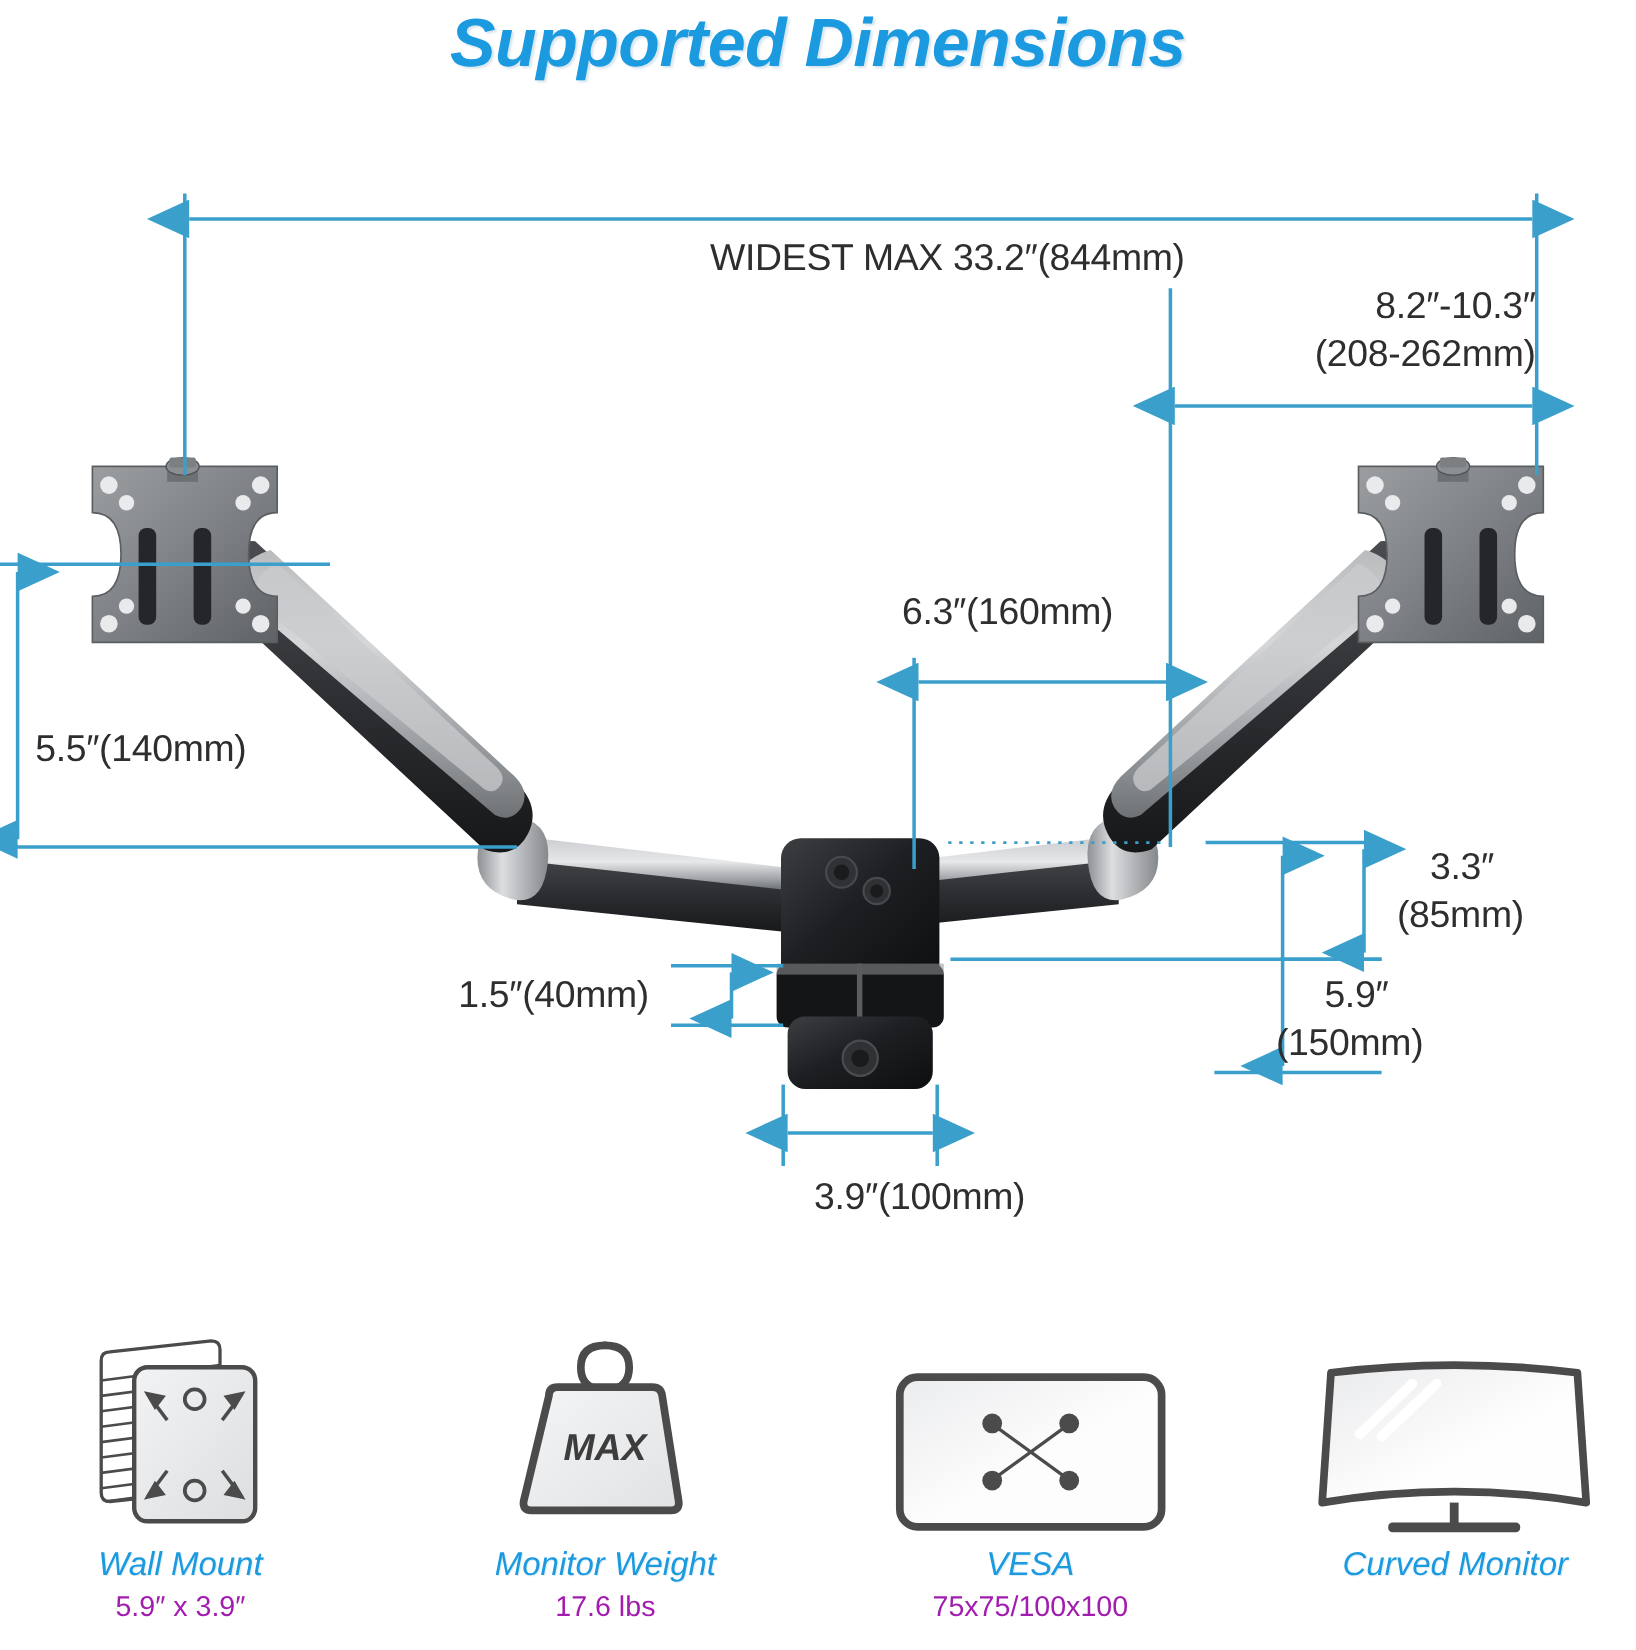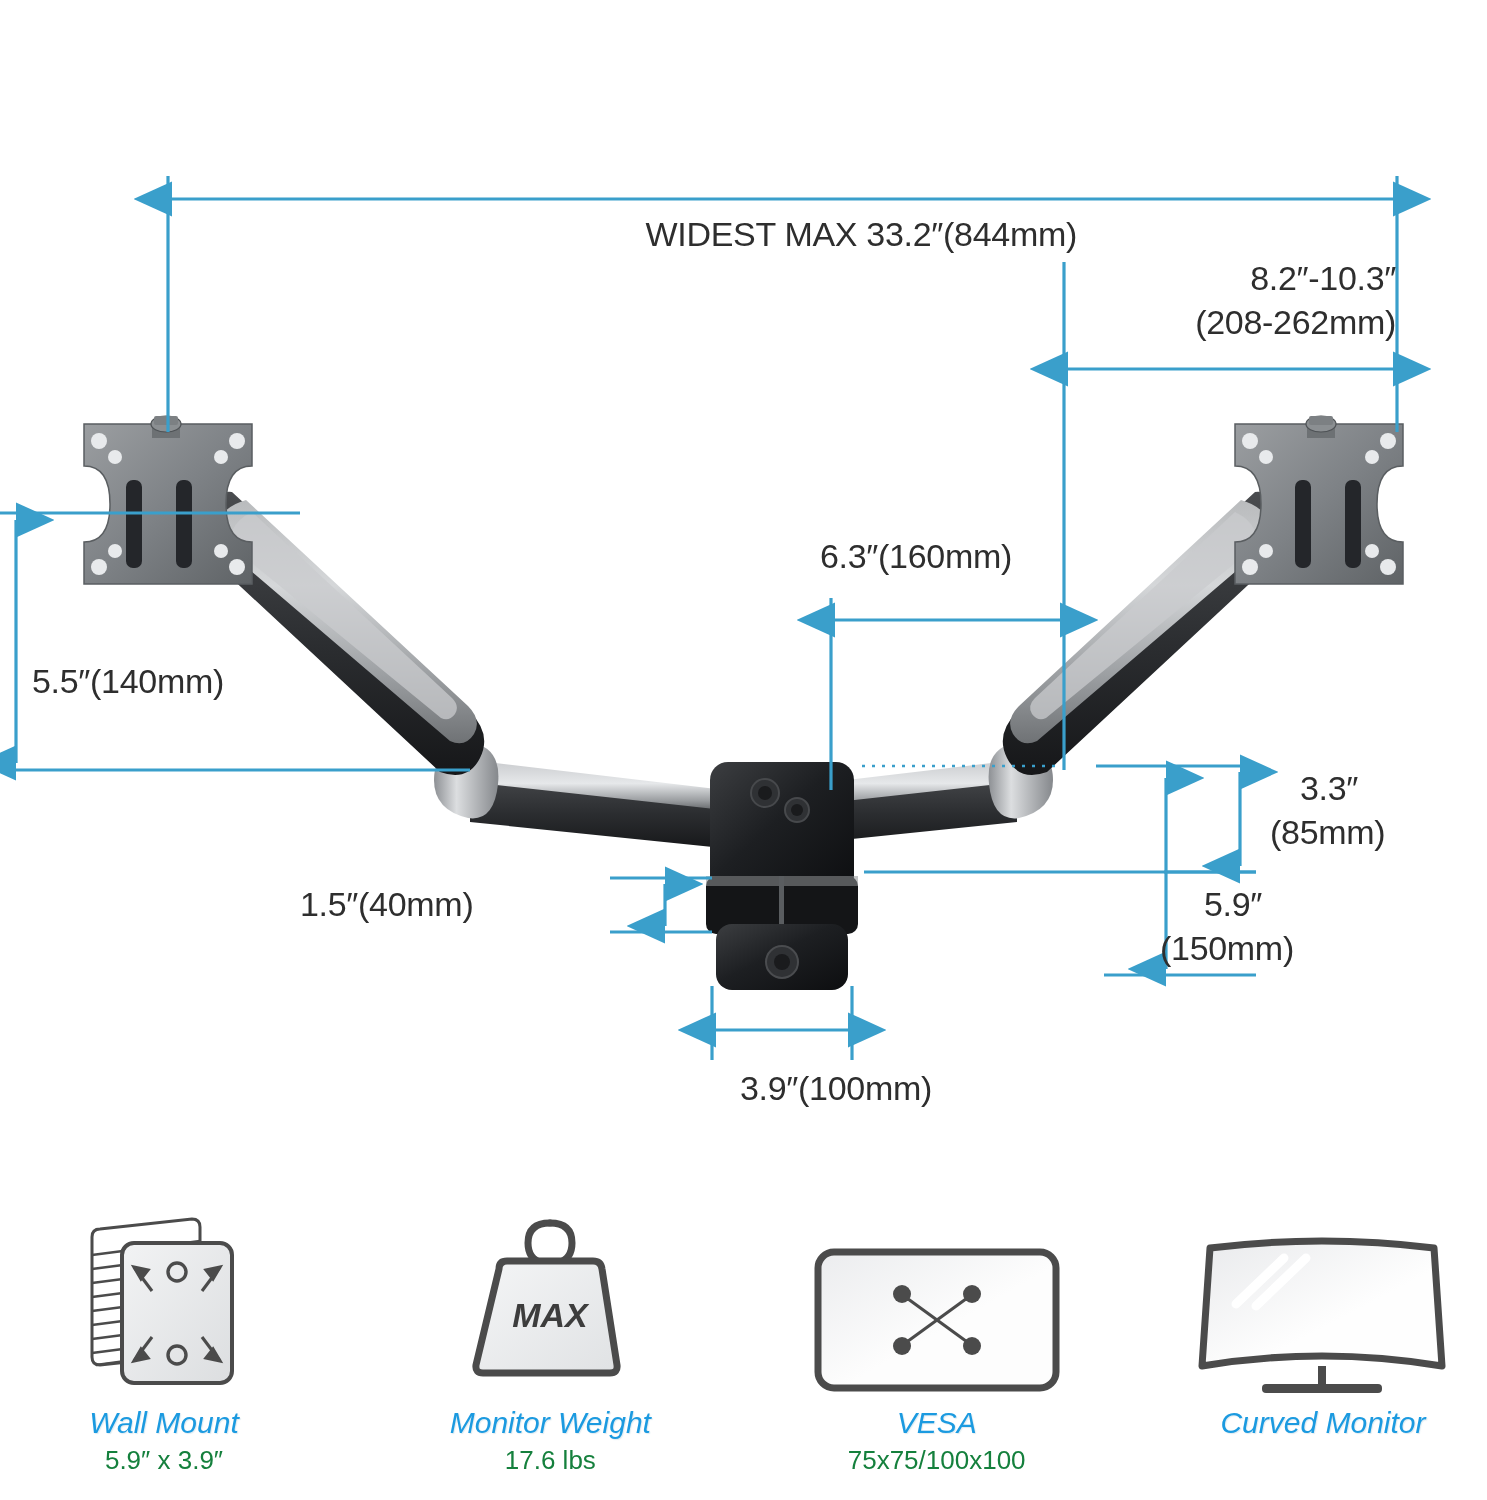--- a/index.html
+++ b/index.html
@@ -17,45 +17,46 @@
     color:#1b9ae0;letter-spacing:-0.5px;
     text-shadow:2px 2px 2px rgba(140,180,205,.35);
   }
 
   
   .dim{
     position:absolute;font-size:34px;color:#2e2e2e;white-space:nowrap;
     line-height:1.18;letter-spacing:-0.3px;
   }
   .dim.c{text-align:right;}
-  .dim.r{text-align:left;}
+  .dim.r{text-align:right;}
 
   
   svg.layer{position:absolute;left:0;top:0;width:1487px;height:1500px;overflow:visible;}
 
   
   .features{
     position:absolute;left:0;top:1210px;width:1487px;height:290px;
     display:flex;justify-content:space-between;align-items:flex-start;
     padding:0 34px;box-sizing:border-box;
   }
   .feature{width:260px;display:flex;flex-direction:column;align-items:center;}
   .feature .iconbox{height:190px;display:flex;align-items:flex-end;justify-content:center;}
   .feature .fname{
     font-size:30px;font-weight:normal;font-style:italic;color:#1b9ae0;
     margin-top:6px;text-align:center;white-space:nowrap;
     text-shadow:1px 1px 1px rgba(150,190,210,.30);
   }
-  .feature .fval{font-size:26px;color:#15803d;margin-top:5px;text-align:center;white-space:nowrap;}
+  .feature .fval{font-size:26px;color:#a21caf;margin-top:5px;text-align:center;white-space:nowrap;}
 </style>
 </head>
 <body>
 
 <div id="stage">
 
+  <div class="title">Supported Dimensions</div>
 
   <svg class="layer" viewBox="0 0 1487 1500">
     <defs>
       <linearGradient id="armSilver" x1="0" y1="0" x2="0" y2="1">
         <stop offset="0%" stop-color="#b9bbbd"></stop>
         <stop offset="35%" stop-color="#d5d7d9"></stop>
         <stop offset="70%" stop-color="#9fa2a5"></stop>
         <stop offset="100%" stop-color="#6f7275"></stop>
       </linearGradient>
       <linearGradient id="armDark" x1="0" y1="0" x2="0" y2="1">

